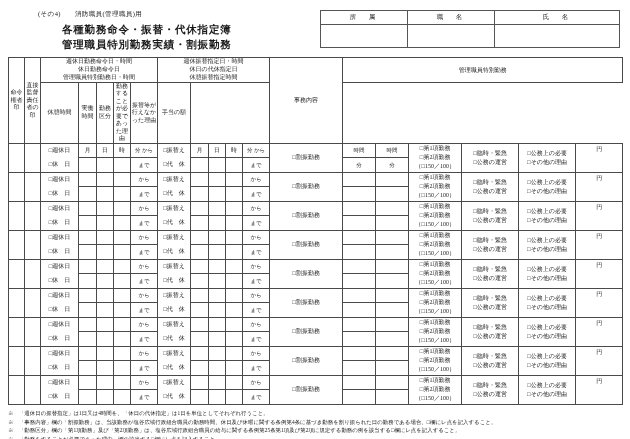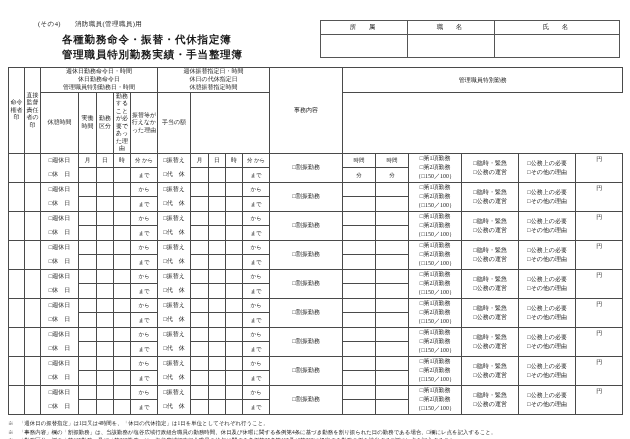--- a/index.html
+++ b/index.html
@@ -1,21 +1,21 @@
 <!DOCTYPE html>
 <html lang="ja"><head>
 <meta charset="utf-8">
 <style>
   html,body{margin:0;padding:0;}
   body{
     width:630px;height:439px;background:#fff;
     font-family:"Liberation Serif","DejaVu Serif",serif;
     color:#1a1a1a;-webkit-font-smoothing:none;
   }
-  .page{position:relative;width:630px;height:432px;box-sizing:border-box;padding:16px 8px 0 8px;}
+  .page{position:relative;width:630px;height:432px;box-sizing:border-box;padding:6px 8px 0 8px;}
 
   
   .topbar{display:flex;align-items:flex-start;justify-content:space-between;}
   .titleblock{padding-left:30px;padding-top:4px;}
   .formno{font-size:6.5px;letter-spacing:.4px;margin-bottom:3px;}
   .formno .kind{margin-left:12px;}
   .maintitle{font-size:10.5px;font-weight:bold;letter-spacing:.8px;line-height:1.45;padding-left:24px;}
 
   
   .persontbl{border-collapse:collapse;margin-right:2px;margin-top:4px;}
@@ -59,21 +59,21 @@
 
   <div class="topbar">
 
     <div class="titleblock">
       <div class="formno">
         <span>(その4)</span>
         <span class="kind">消防職員(管理職員)用</span>
       </div>
       <div class="maintitle">
         <div>各種勤務命令・振替・代休指定簿</div>
-        <div>管理職員特別勤務実績・手当整理簿</div>
+        <div>管理職員特別勤務実績・割振勤務</div>
       </div>
     </div>
 
     <table class="persontbl">
       <tbody>
           <tr>
         <td class="hd w-shozoku">所　属</td>
         <td class="hd w-shokumei">職　名</td>
         <td class="hd w-shimei">氏　名</td>
       </tr>

